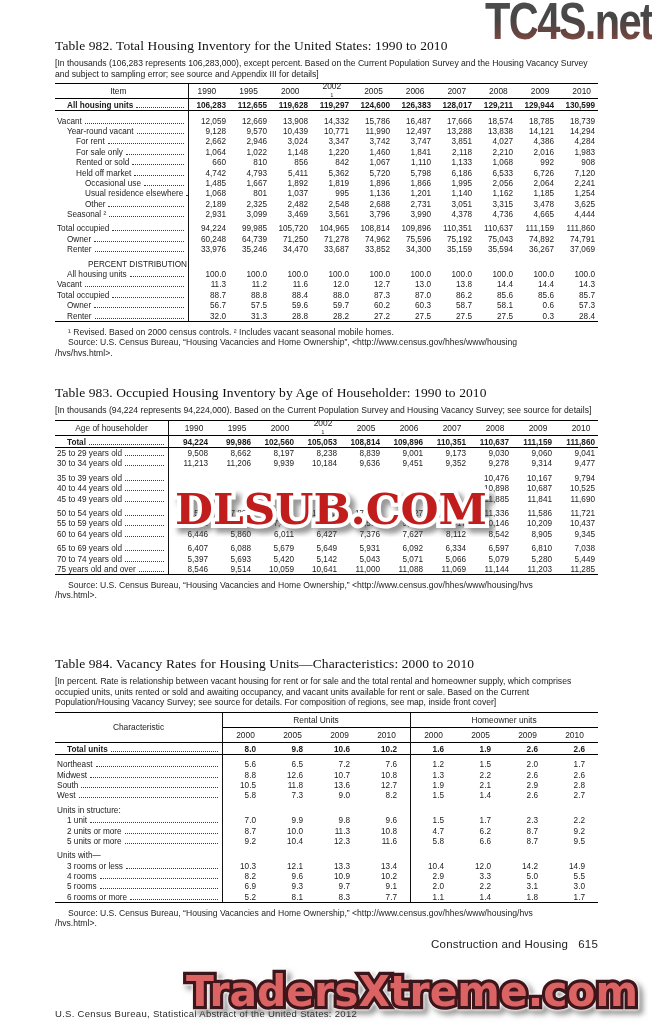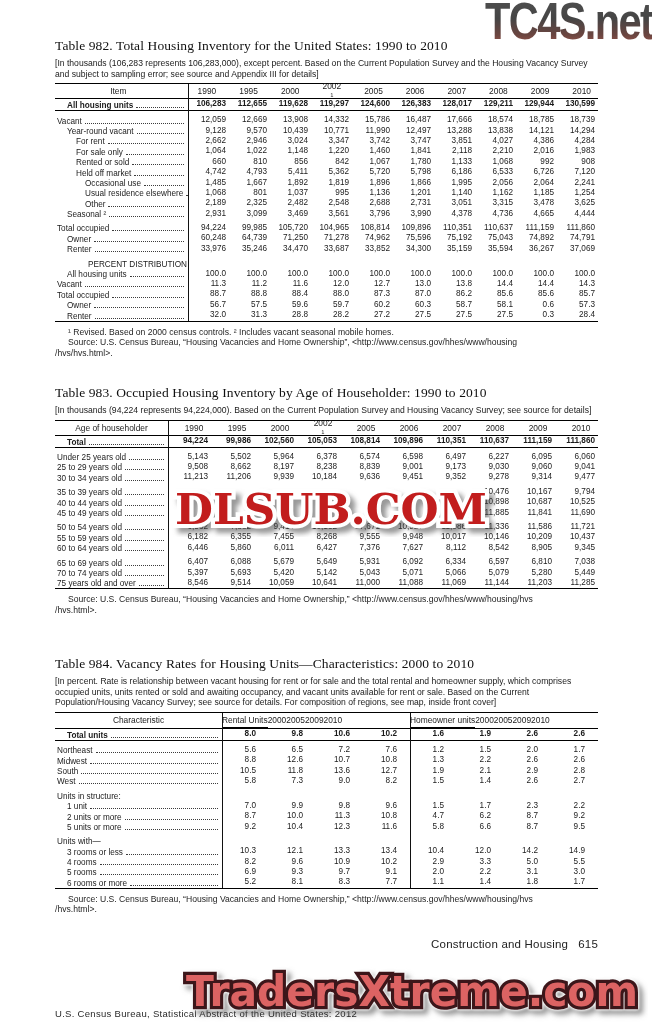--- a/index.html
+++ b/index.html
@@ -20,26 +20,26 @@
   .vline { position:absolute; top:0; bottom:0; left:var(--lw); width:1px; background:#111; }
   .vline.v2 { left:calc(var(--lw) + 188px); }
 
   .thead { display:flex; align-items:center; height:15px; border-bottom:1px solid #000; font-size:8.4px;gap:16px; }
   .hlabel.single { width:var(--lw); text-align:center; }
   .thead .hyear { flex:1; text-align:center; padding-right:7px; }
 
   .thead2 { display:flex; border-bottom:1px solid #000; font-size:8.4px; }
   .hlabel2 { width:var(--lw); display:flex; align-items:center; justify-content:center; }
   .hgroups { flex:1; display:flex; }
-  .hgroup { flex:1; display:flex; flex-direction:row; }
+  .hgroup { flex:1; display:flex; flex-direction:column; }
   .gname { text-align:center; height:15px; line-height:15px; border-bottom:1px solid #000; }
   .gyears { display:flex; height:14px; line-height:14px; }
   .gyears .hyear { flex:1; text-align:center; }
 
-  .trow { display:flex; height:10.4px; }
+  .trow { display:flex; align-items:flex-end; height:10.4px; }
   .trow.g { margin-top:4px; }
   .trow.b { font-weight:bold; }
   .trow.r { border-bottom:1px solid #000; height:12px; }
   .lcell { width:var(--lw); display:flex; align-items:flex-end; overflow:hidden; }
   .ltext { white-space:nowrap; }
   .i0 { padding-left:2px; } .i1 { padding-left:12px; } .i2 { padding-left:21px; }
   .i3 { padding-left:30px; } .i4 { padding-left:33px; }
   .leader { flex:1; border-bottom:1.2px dotted #3c3c3c; margin:0 4px 2px 3px; min-width:4px; }
   .vcell { flex:1; text-align:right; padding-right:3px; white-space:nowrap; }
   .t2 .vcell { padding-right:13px; }
@@ -169,21 +169,21 @@
           <div class="trow">
             <div class="lcell">
               <span class="ltext i2">Rented or sold</span>
               <span class="leader"></span>
             </div>
             <div class="vcell">660</div>
             <div class="vcell">810</div>
             <div class="vcell">856</div>
             <div class="vcell">842</div>
             <div class="vcell">1,067</div>
-            <div class="vcell">1,780</div>
+            <div class="vcell">1,110</div>
             <div class="vcell">1,133</div>
             <div class="vcell">1,068</div>
             <div class="vcell">992</div>
             <div class="vcell">908</div>
           </div>
           <div class="trow">
             <div class="lcell">
               <span class="ltext i2">Held off market</span>
               <span class="leader"></span>
             </div>
@@ -439,36 +439,20 @@
             <div class="vcell">94,224</div>
             <div class="vcell">99,986</div>
             <div class="vcell">102,560</div>
             <div class="vcell">105,053</div>
             <div class="vcell">108,814</div>
             <div class="vcell">109,896</div>
             <div class="vcell">110,351</div>
             <div class="vcell">110,637</div>
             <div class="vcell">111,159</div>
             <div class="vcell">111,860</div>
-          </div>
-          <div class="trow g">
-            <div class="lcell">
-              <span class="ltext i0">Under 25 years old</span>
-              <span class="leader"></span>
-            </div>
-            <div class="vcell">5,143</div>
-            <div class="vcell">5,502</div>
-            <div class="vcell">5,964</div>
-            <div class="vcell">6,378</div>
-            <div class="vcell">6,574</div>
-            <div class="vcell">6,598</div>
-            <div class="vcell">6,497</div>
-            <div class="vcell">6,227</div>
-            <div class="vcell">6,095</div>
-            <div class="vcell">6,060</div>
           </div>
           <div class="trow">
             <div class="lcell">
               <span class="ltext i0">25 to 29 years old</span>
               <span class="leader"></span>
             </div>
             <div class="vcell">9,508</div>
             <div class="vcell">8,662</div>
             <div class="vcell">8,197</div>
             <div class="vcell">8,238</div>

